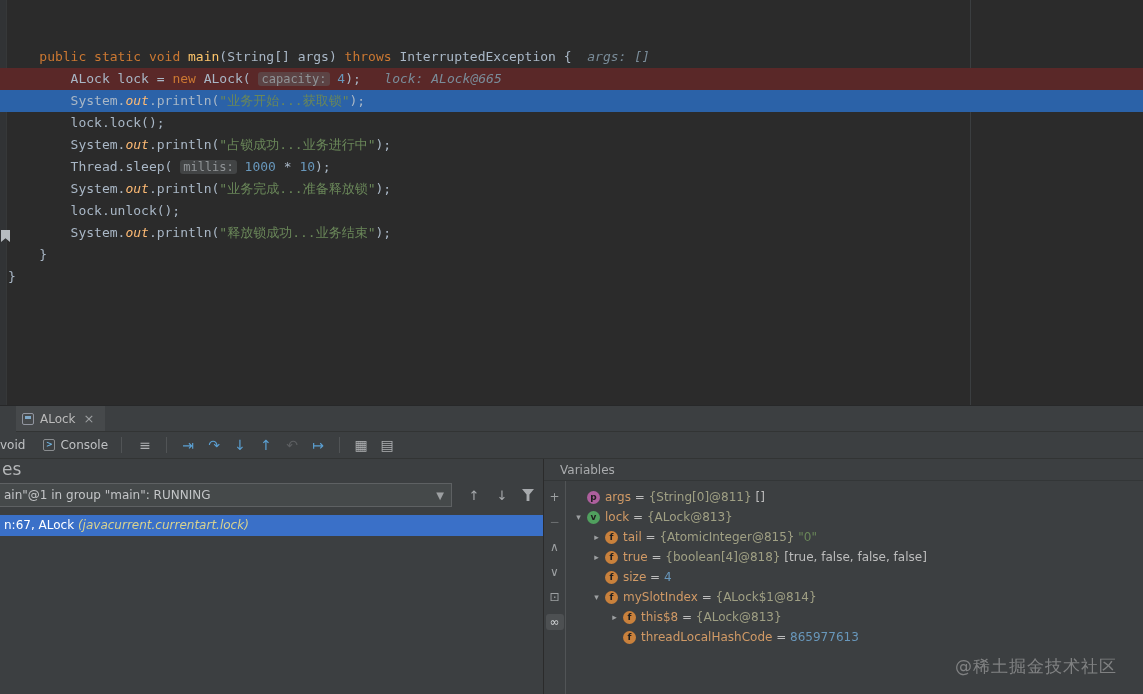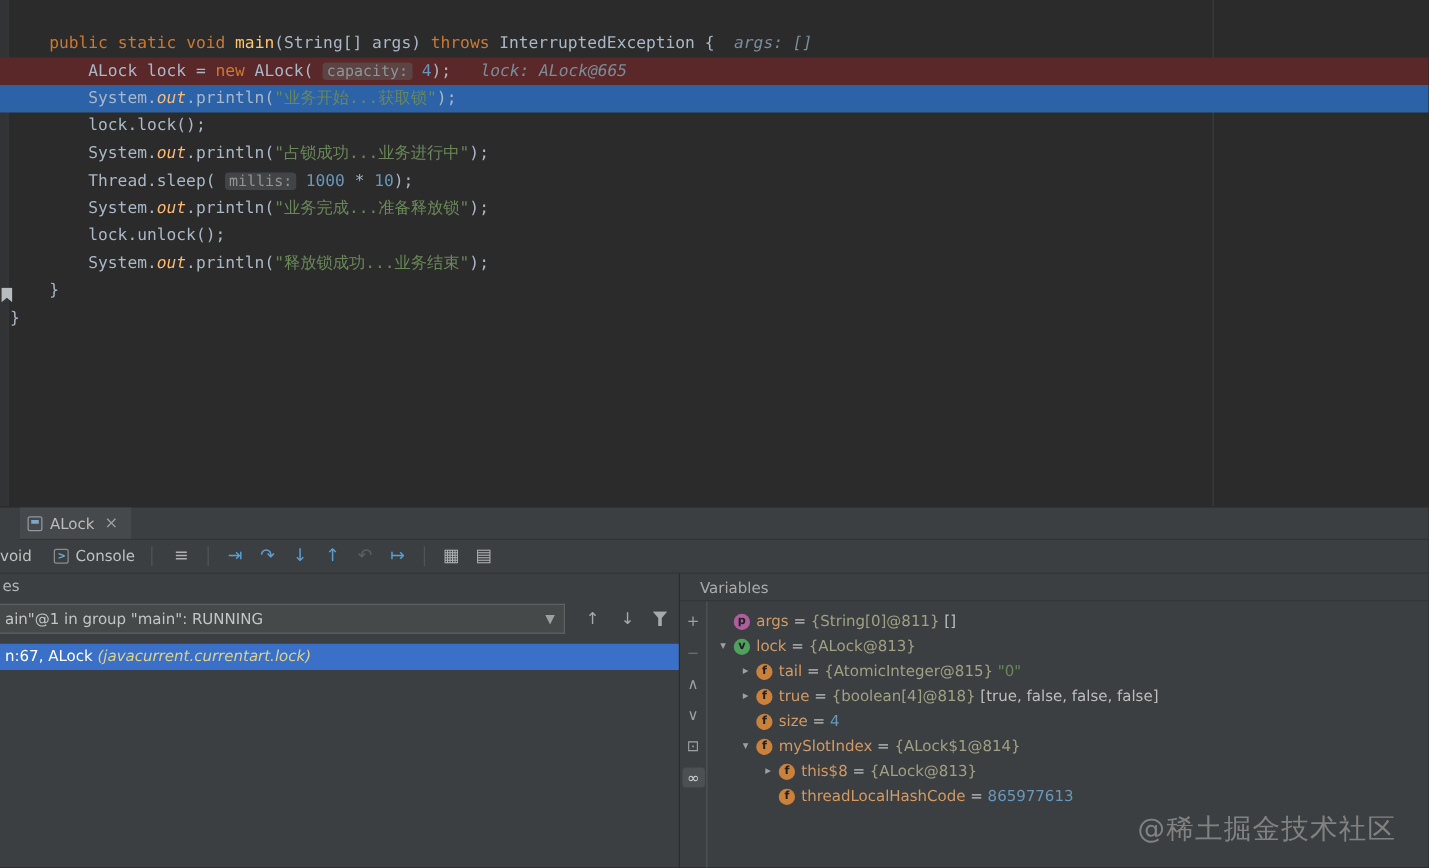--- a/index.html
+++ b/index.html
@@ -3,21 +3,21 @@
 <meta charset="utf-8">
 <style>
   * { box-sizing: border-box; margin: 0; padding: 0; }
   html,body { width:1143px; height:694px; overflow:hidden; }
   body { background:#2b2b2b; font-family:"DejaVu Sans","Liberation Sans",sans-serif; position:relative; }
 
   
   .editor { position:absolute; top:0; left:0; width:1143px; height:405px; background:#2b2b2b; overflow:hidden; }
   .gutter-strip { position:absolute; left:0; top:0; width:7px; height:100%; background:#313335; border-right:1px solid #363839; }
   .margin-guide { position:absolute; left:970px; top:0; width:1px; height:100%; background:#3b3e40; }
-  .code-area { position:absolute; top:2px; left:0; width:100%; font-family:"DejaVu Sans Mono","Liberation Mono",monospace; font-size:13px; }
+  .code-area { position:absolute; top:24px; left:0; width:100%; font-family:"DejaVu Sans Mono","Liberation Mono",monospace; font-size:13px; }
   .code-line { height:22px; line-height:22px; white-space:pre; padding-left:8px; position:relative; z-index:2; }
   .line-break { background:#5a2828; }
   .line-exec  { background:#2b62a8; }
   .tok-p { color:#a9b7c6; }
   .tok-k { color:#cc7832; }
   .tok-d { color:#ffc66b; }
   .tok-s { color:#6a8759; }
   .tok-n { color:#6897bb; }
   .tok-f { color:#fdba74; font-style:italic; }
   .tok-h { color:#7a8c99; font-style:italic; }
@@ -41,21 +41,21 @@
     font-size:8px; line-height:10px; text-align:center; font-weight:bold; }
   .tb-icons { display:flex; align-items:center; gap:8px; margin-left:10px; }
   .tb-icon { width:18px; height:18px; display:flex; align-items:center; justify-content:center; font-size:14px; border-radius:3px; }
   .tb-icon.disabled { opacity:.55; }
   .tb-sep { width:1px; height:16px; background:#515456; margin:0 4px; }
 
   .dbg-content { display:flex; height:236px; }
 
   
   .frames { width:544px; border-right:1px solid #2b2b2b; display:flex; flex-direction:column; }
-  .frames-label { height:20px; line-height:20px; padding-left:2px; font-size:12px; color:#b4b6b8; }
+  .frames-label { height:20px; line-height:20px; padding-left:2px; font-size:17px; color:#b4b6b8; }
   .combo-row { display:flex; align-items:center; margin-top:4px; }
   .thread-combo { width:452px; height:24px; background:#45494a; border:1px solid #5e6163; border-left:none;
     display:flex; align-items:center; justify-content:space-between; padding:0 7px 0 4px; color:#c3c5c7; }
   .combo-chevron { color:#9da0a2; font-size:10px; }
   .frame-nav { display:flex; align-items:center; gap:12px; margin-left:14px; }
   .nav-icon { color:#a7aaad; font-size:13px; width:16px; text-align:center; }
   .funnel { width:12px; height:12px; background:#a7aaad; clip-path:polygon(0 0,100% 0,62% 45%,62% 100%,38% 100%,38% 45%); }
   .frame-list { margin-top:8px; }
   .frame-row { height:21px; line-height:21px; padding-left:4px; white-space:pre; }
   .frame-row.selected { background:#3a70c8; color:#ffffff; }
@@ -76,21 +76,21 @@
   .expander { width:17px; text-align:center; color:#9da0a2; font-size:9px; }
   .var-icon { width:13px; height:13px; min-width:13px; border-radius:50%; font-size:9px; font-weight:bold;
     display:flex; align-items:center; justify-content:center; color:#202020; margin-right:5px; }
   .vseg-name { color:#d19a66; }
   .vseg-eq   { color:#bdbdbd; }
   .vseg-ref  { color:#a0a084; }
   .vseg-val  { color:#bdbdbd; }
   .vseg-str  { color:#6a8759; }
   .vseg-num  { color:#6897bb; }
 
-  .watermark { position:absolute; right:26px; bottom:16px; font-size:22px; color:rgba(195,195,195,.5); letter-spacing:1px; }
+  .watermark { position:absolute; right:26px; bottom:16px; font-size:17px; color:rgba(195,195,195,.5); letter-spacing:1px; }
 </style>
 </head>
 <body>
 
 <div class="editor">
   <div class="gutter-strip"></div>
   <div class="margin-guide"></div>
   <div class="code-area">
       <div class="code-line"></div>
       <div class="code-line"><span class="tok-p">    </span><span class="tok-k">public</span><span class="tok-p"> </span><span class="tok-k">static</span><span class="tok-p"> </span><span class="tok-k">void</span><span class="tok-p"> </span><span class="tok-d">main</span><span class="tok-p">(String[] args) </span><span class="tok-k">throws</span><span class="tok-p"> InterruptedException {</span><span class="tok-p">  </span><span class="tok-h">args: []</span></div>

